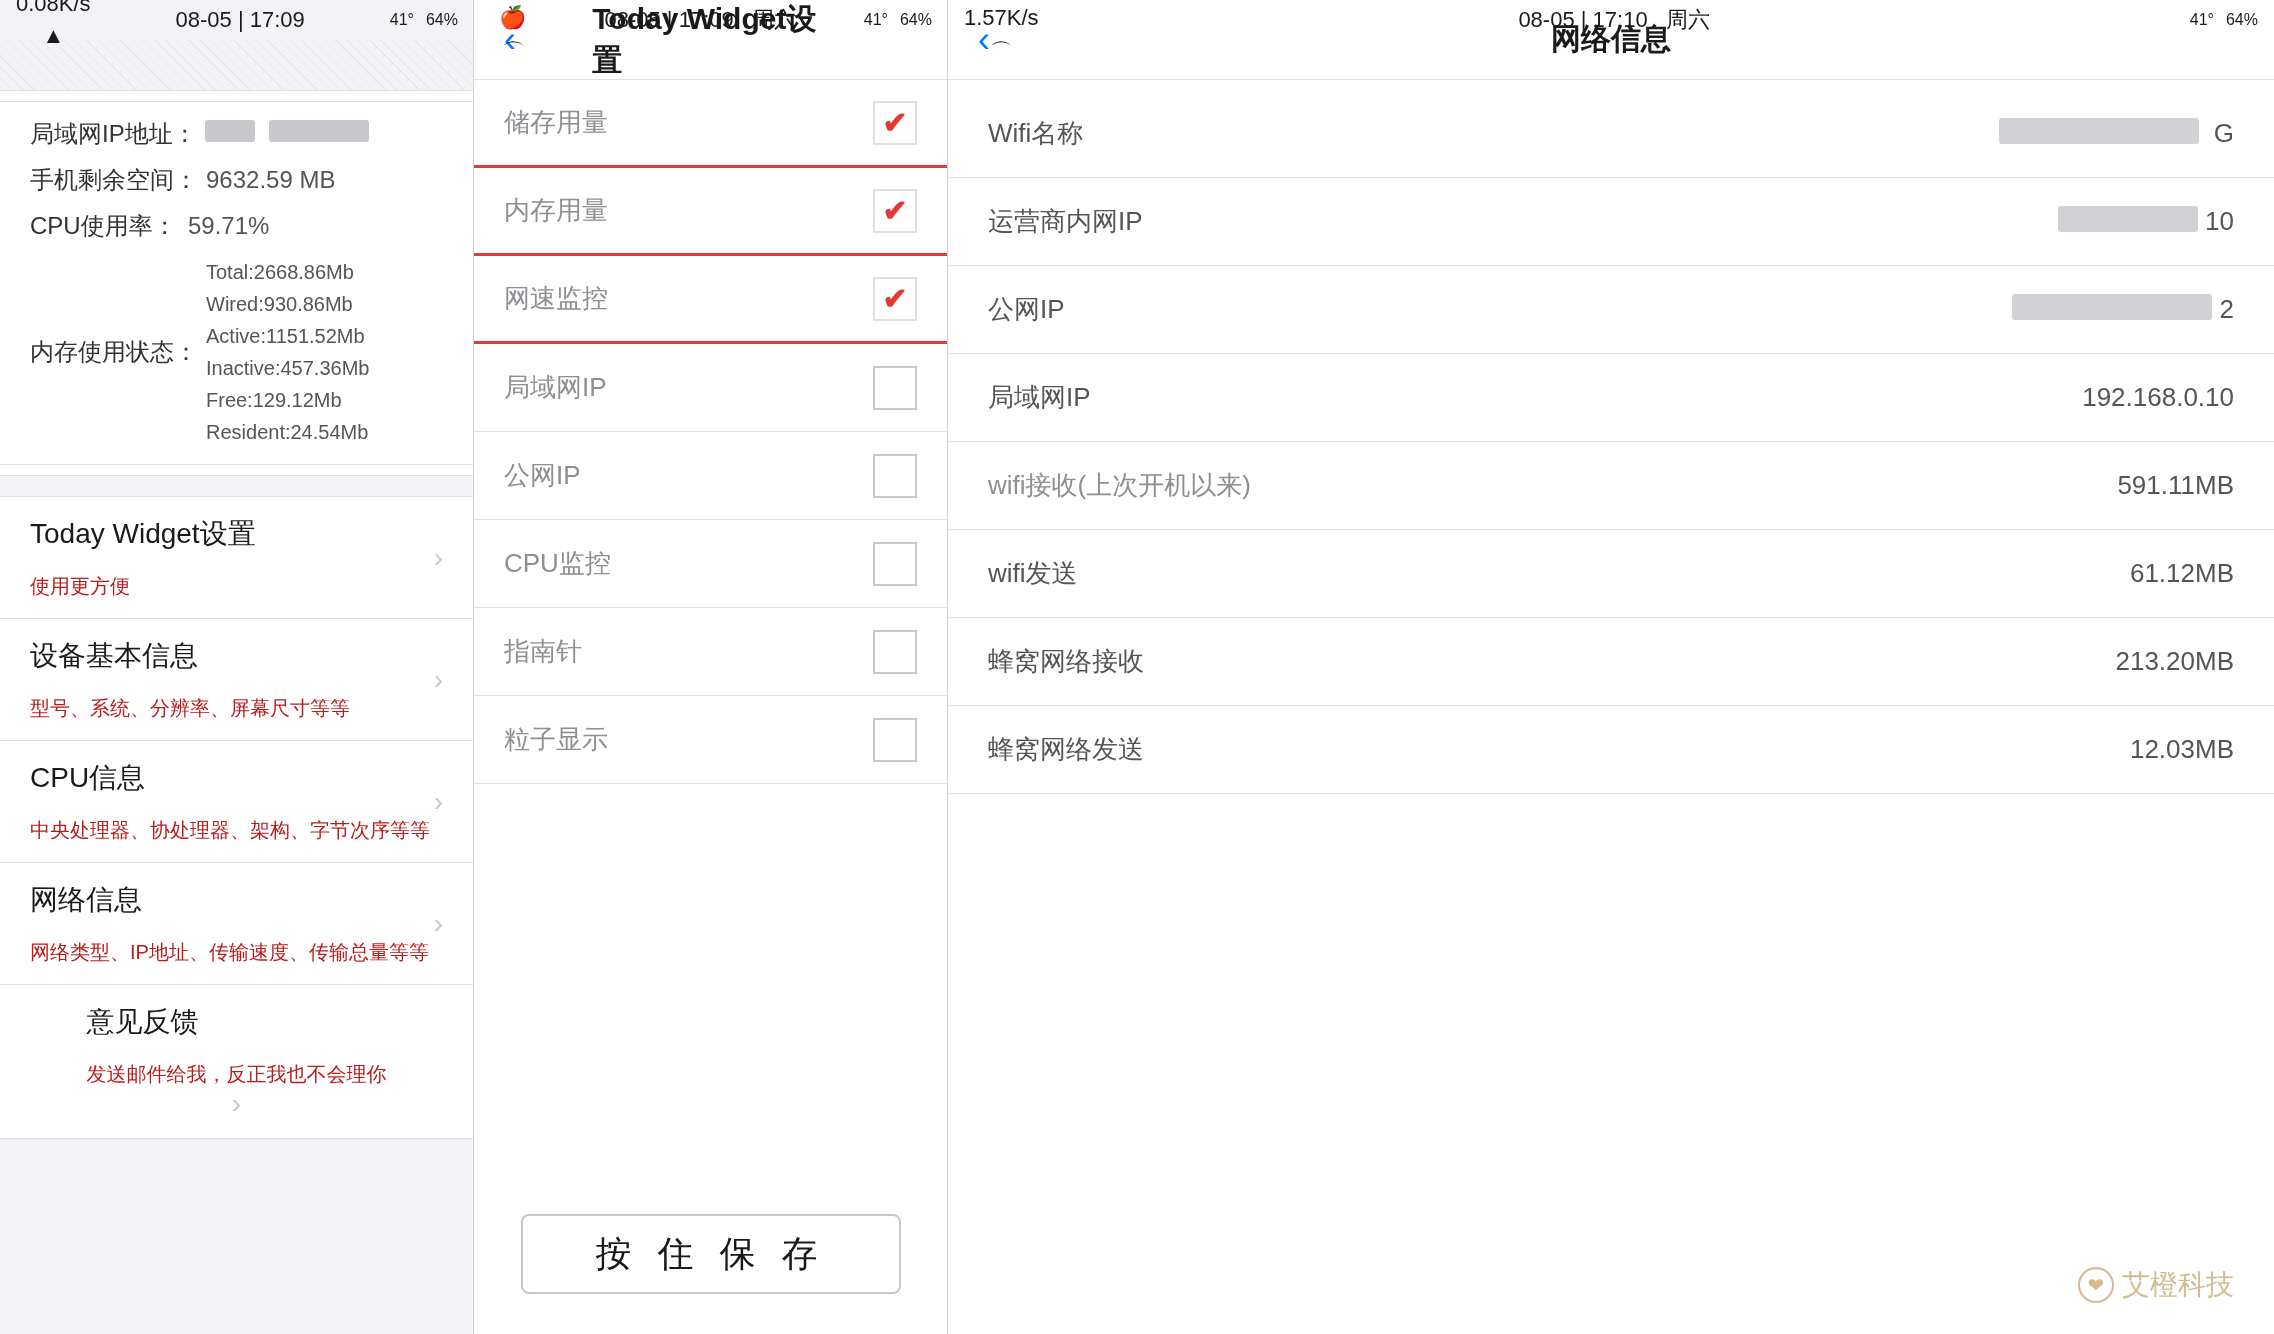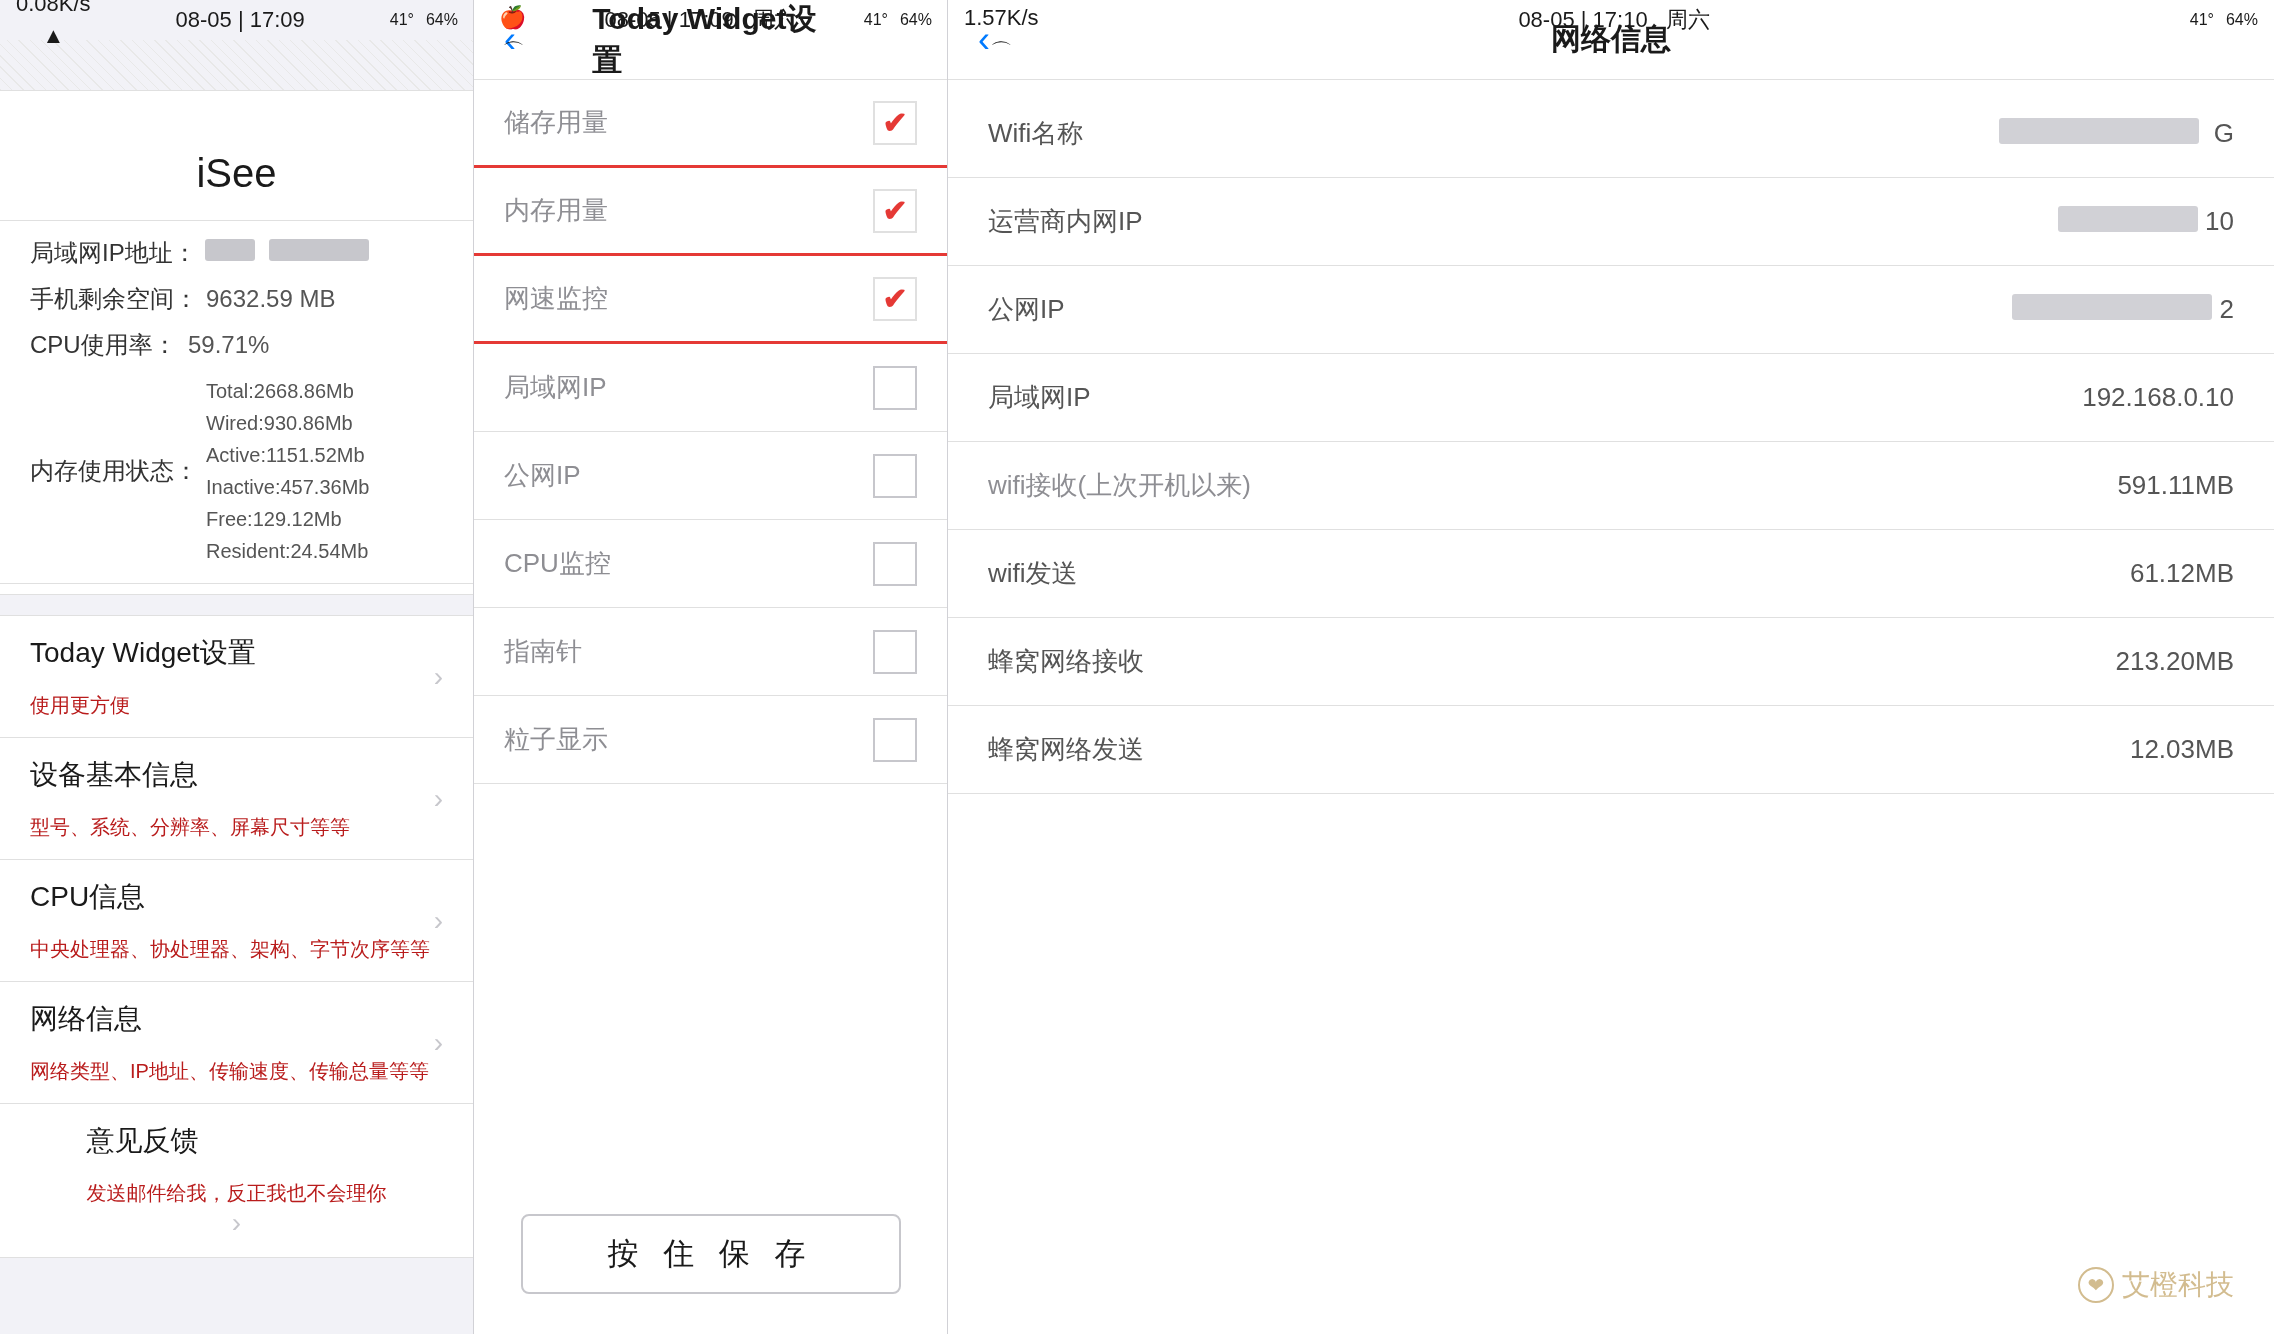--- a/index.html
+++ b/index.html
@@ -163,21 +163,21 @@
       left: 50%;
       transform: translateX(-50%);
       width: 380px;
     }
     .save-btn {
       width: 100%;
       height: 80px;
       background: #fff;
       border: 2px solid #c7c7cc;
       border-radius: 8px;
-      font-size: 31px;
+      font-size: 36px;
       color: #1a1a1a;
       cursor: pointer;
       display: flex;
       align-items: center;
       justify-content: center;
       letter-spacing: 8px;
     }
 
     
     .network-list { padding: 0; margin-top: 10px; }
@@ -247,21 +247,20 @@
     <div class="center">08-05 | 17:09</div>
     <div class="right">
       <span>41°</span>
       <span>64%</span>
     </div>
   </div>
 
   <div class="stripe-bg" style="height:50px; margin-top:40px;"></div>
 
   <div style="background:#fff; padding: 10px 0 10px 0; border-top:1px solid #e0e0e0; border-bottom:1px solid #e0e0e0;">
-    <div class="app-title">iSee</div>
 
     <div class="info-section">
       <div class="info-row">
         <span class="info-label">局域网IP地址：</span>
         <span class="info-value">
           <span style="background:#c7c7cc; border-radius:3px; color:transparent; height:22px; display:inline-block; width:50px; margin-right:8px;">&nbsp;&nbsp;&nbsp;&nbsp;</span>
           <span style="background:#c7c7cc; border-radius:3px; color:transparent; height:22px; display:inline-block; width:100px;">&nbsp;&nbsp;&nbsp;&nbsp;&nbsp;&nbsp;</span>
         </span>
       </div>
       <div class="info-row">

